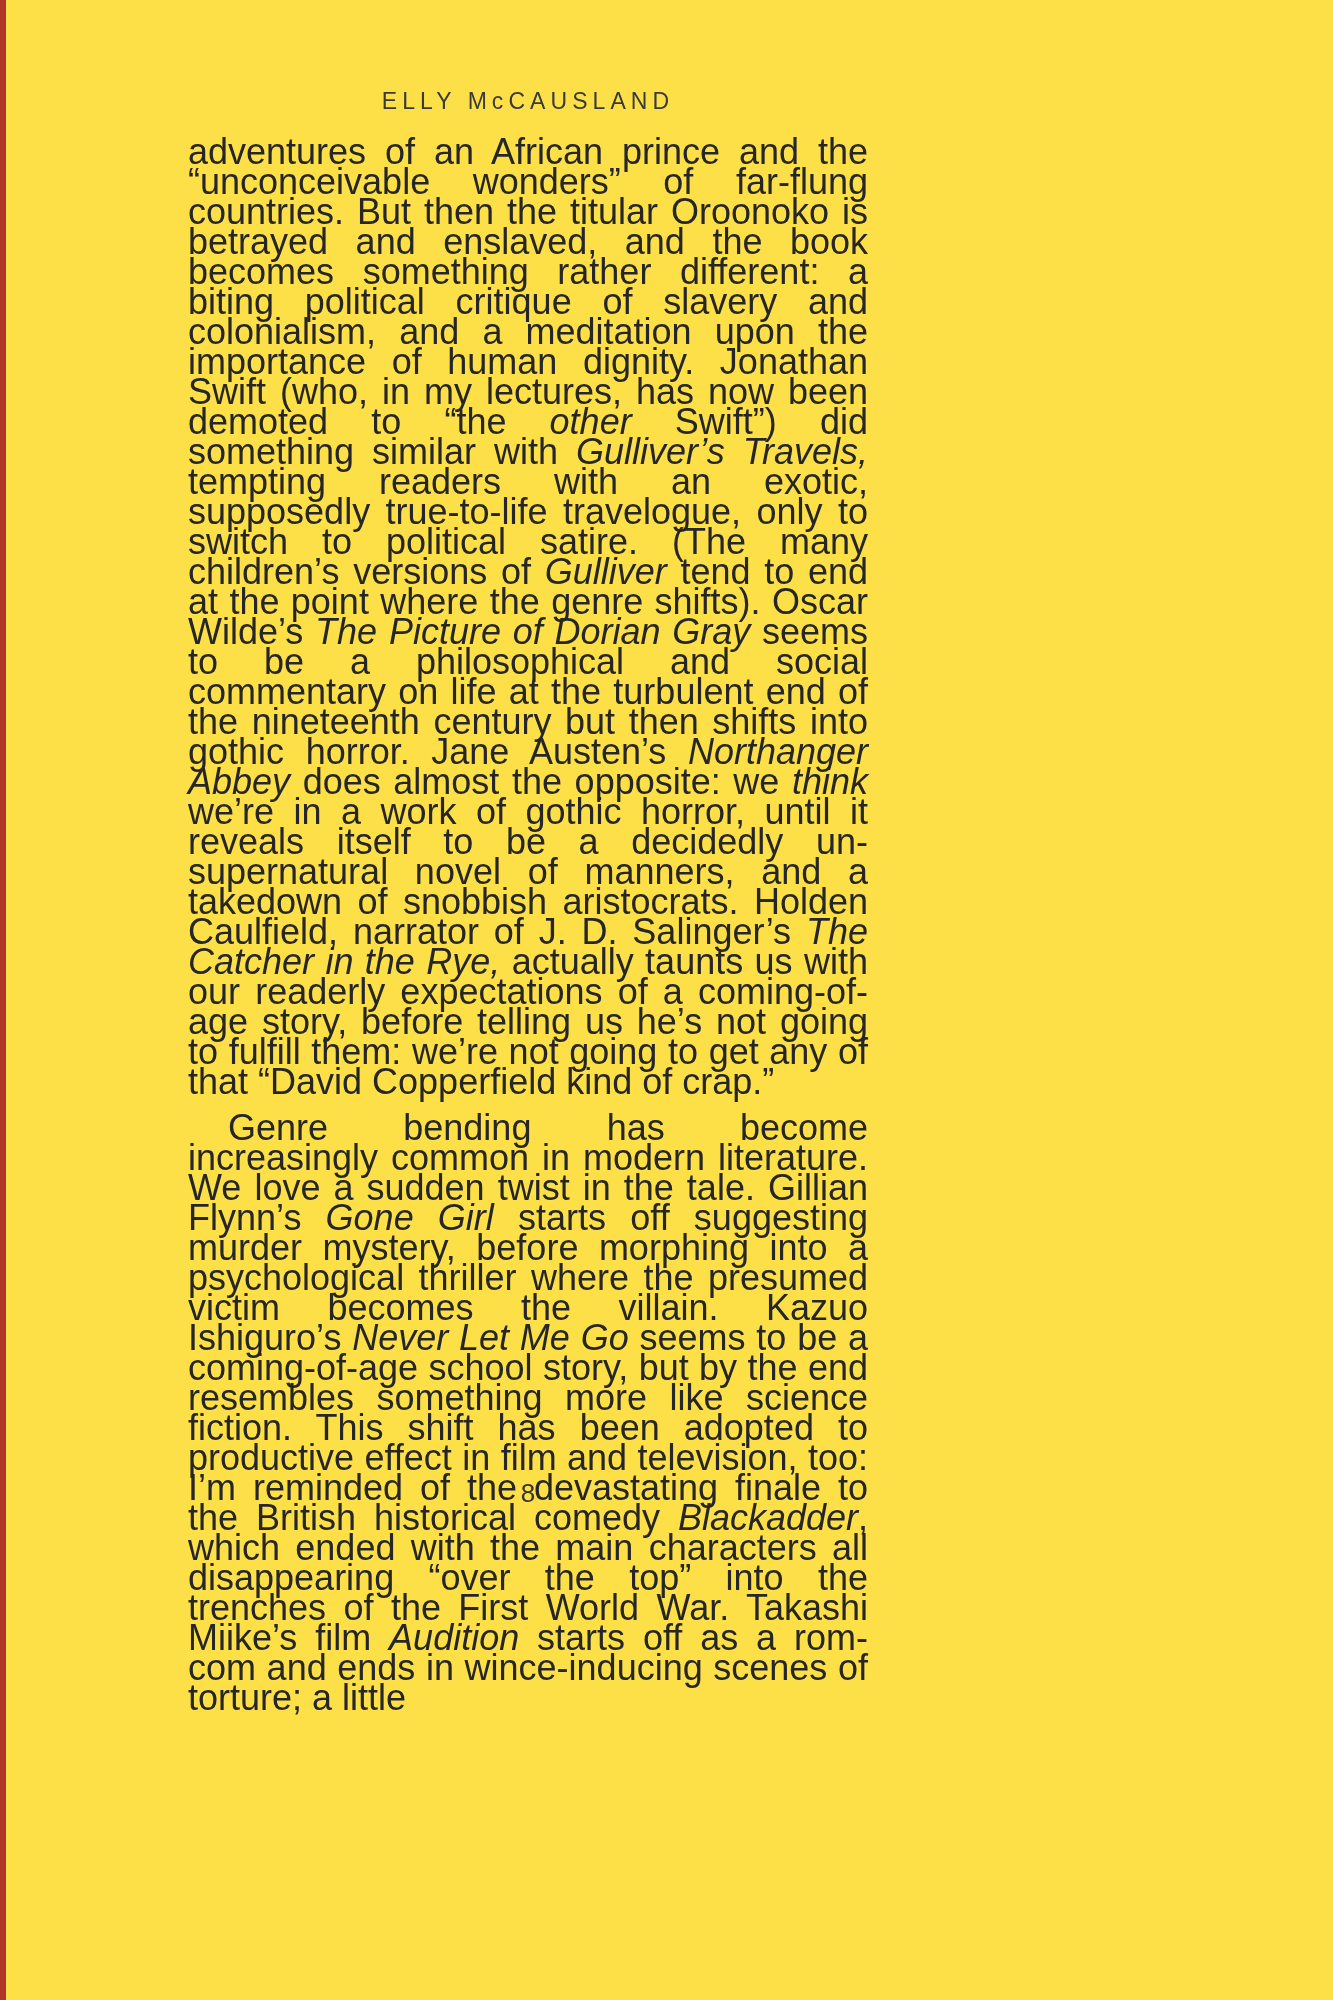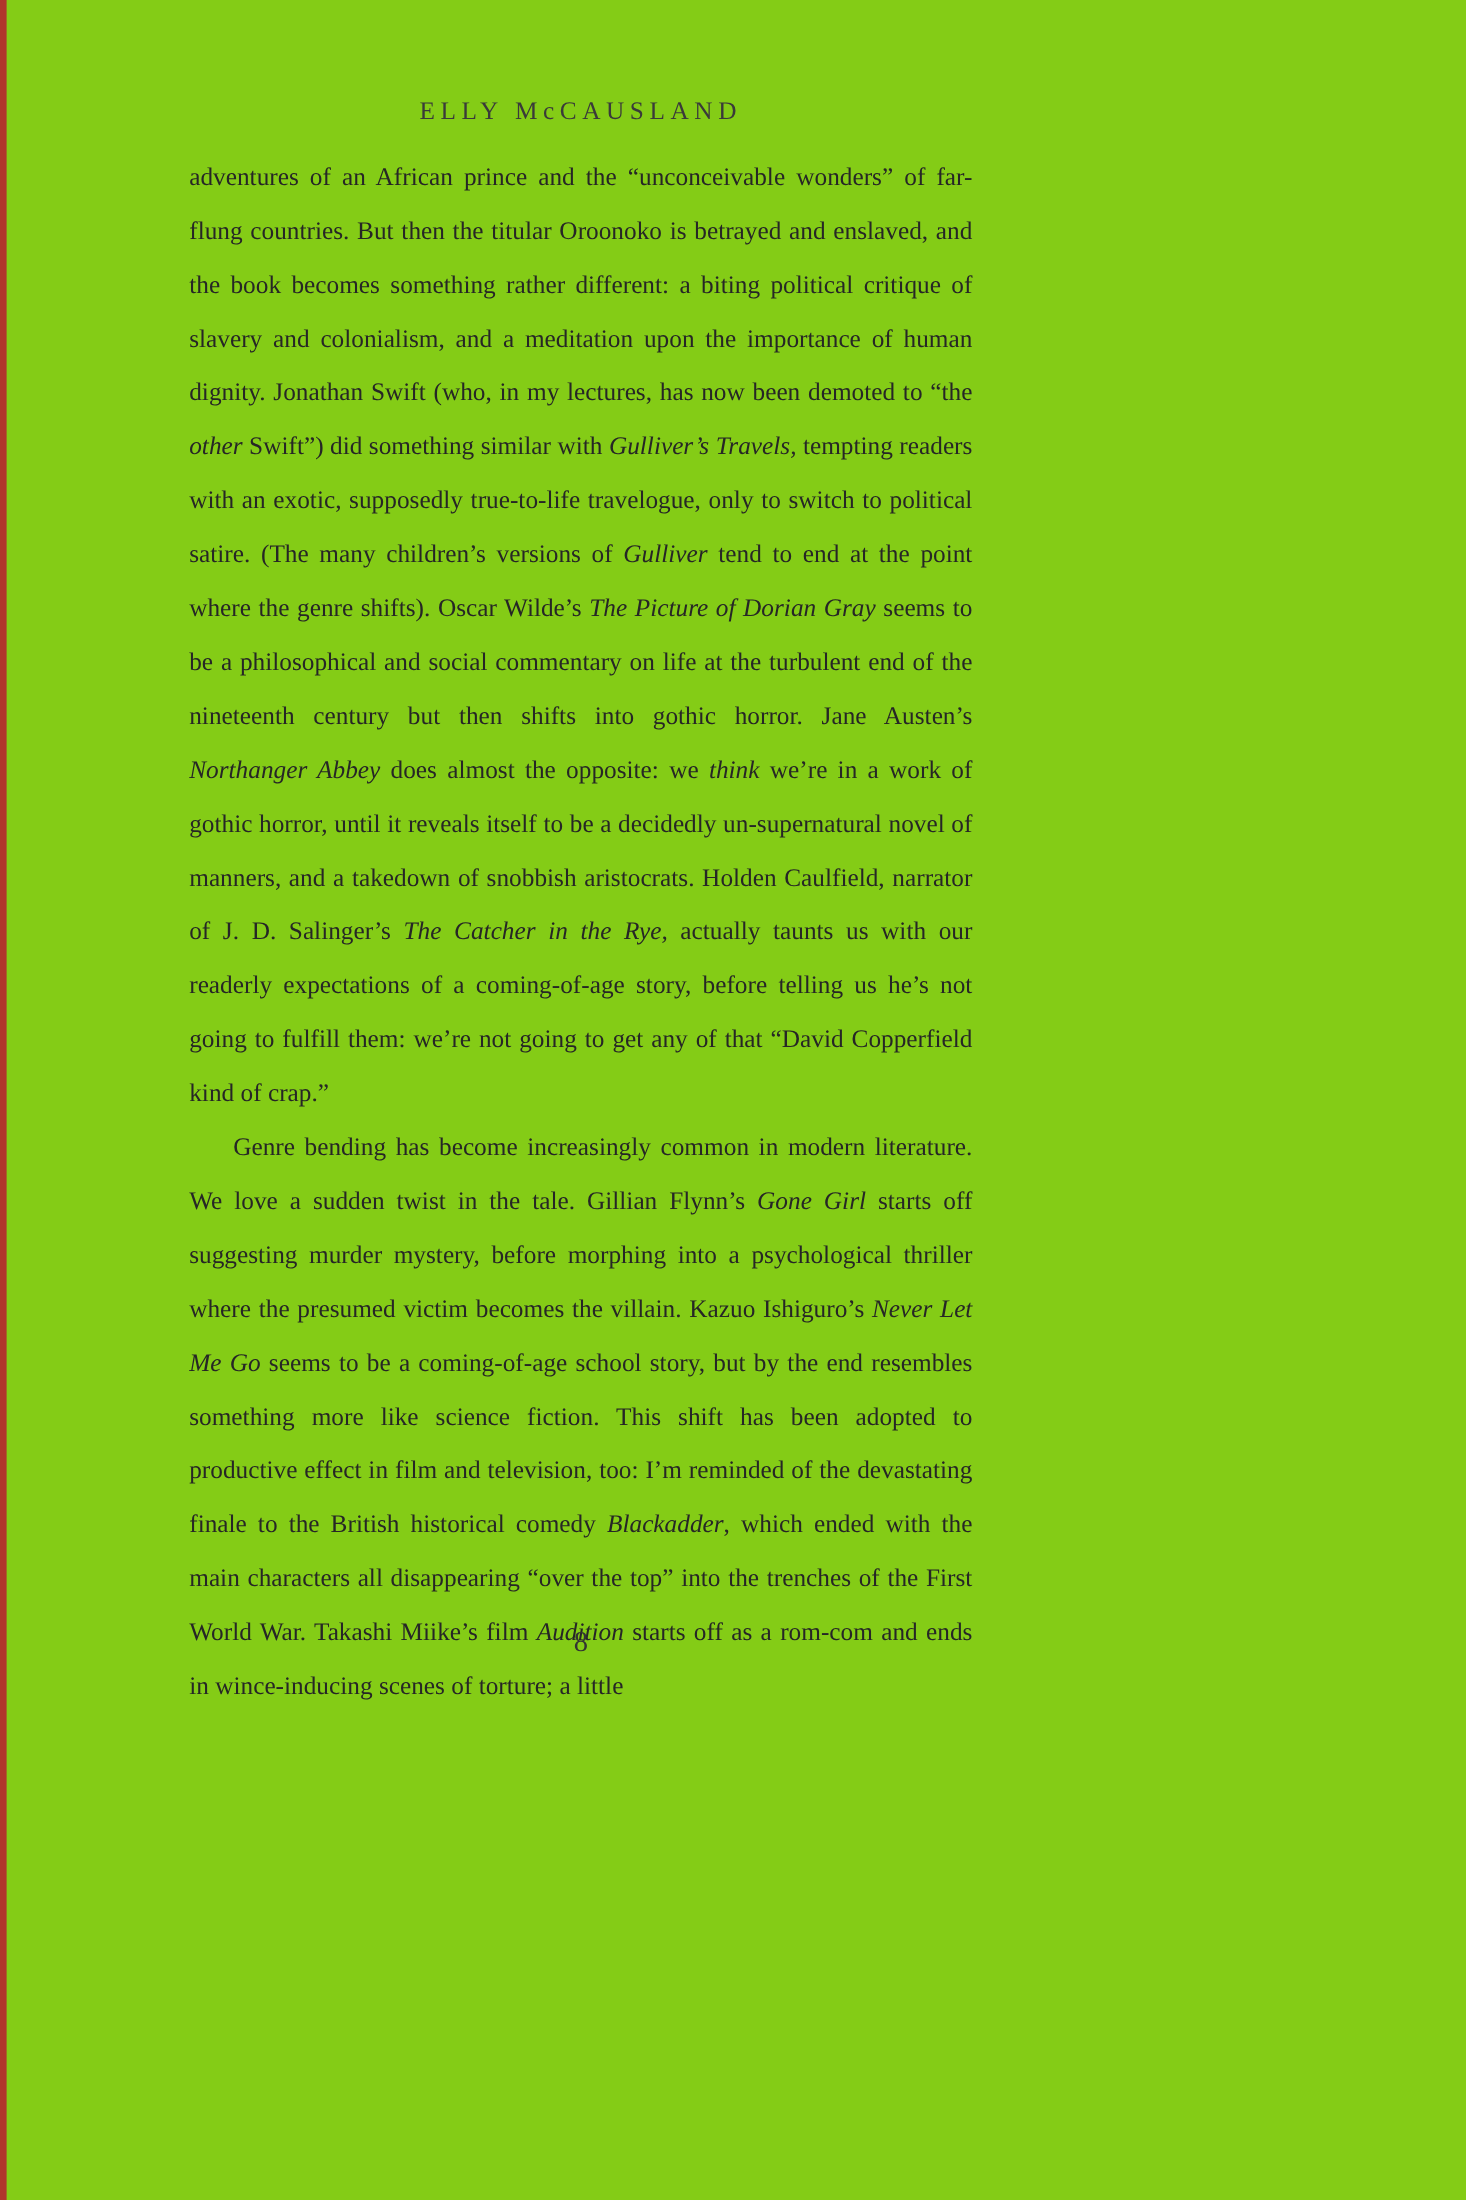--- a/index.html
+++ b/index.html
@@ -4,22 +4,22 @@
 <style>
   html, body {
     margin: 0;
     padding: 0;
     background: #e8e8e8;
   }
   .page {
     position: relative;
     width: 1333px;
     height: 2000px;
-    background: #84cc16;
-    font-family: Liberation Serif, serif;
+    background: #fde047;
+    font-family: Liberation Sans, sans-serif;
     color: #262626;
     overflow: hidden;
   }
   .edge-strip {
     position: absolute;
     left: 0;
     top: 0;
     width: 6px;
     height: 100%;
   }
@@ -30,23 +30,23 @@
     width: 712px;
   }
   .running-header {
     text-align: center;
     font-size: 23px;
     letter-spacing: 0.22em;
     color: #3a3a3a;
     margin-bottom: 22px;
   }
   .body-text p {
-    margin: 0;
-    font-size: 23px;
-    line-height: 49px;
+    margin: 16px;
+    font-size: 36px;
+    line-height: 30px;
     text-align: justify;
     color: #262626;
   }
   .body-text p.indent {
     text-indent: 40px;
   }
   .body-text .it {
     font-style: italic;
   }
   .folio {

